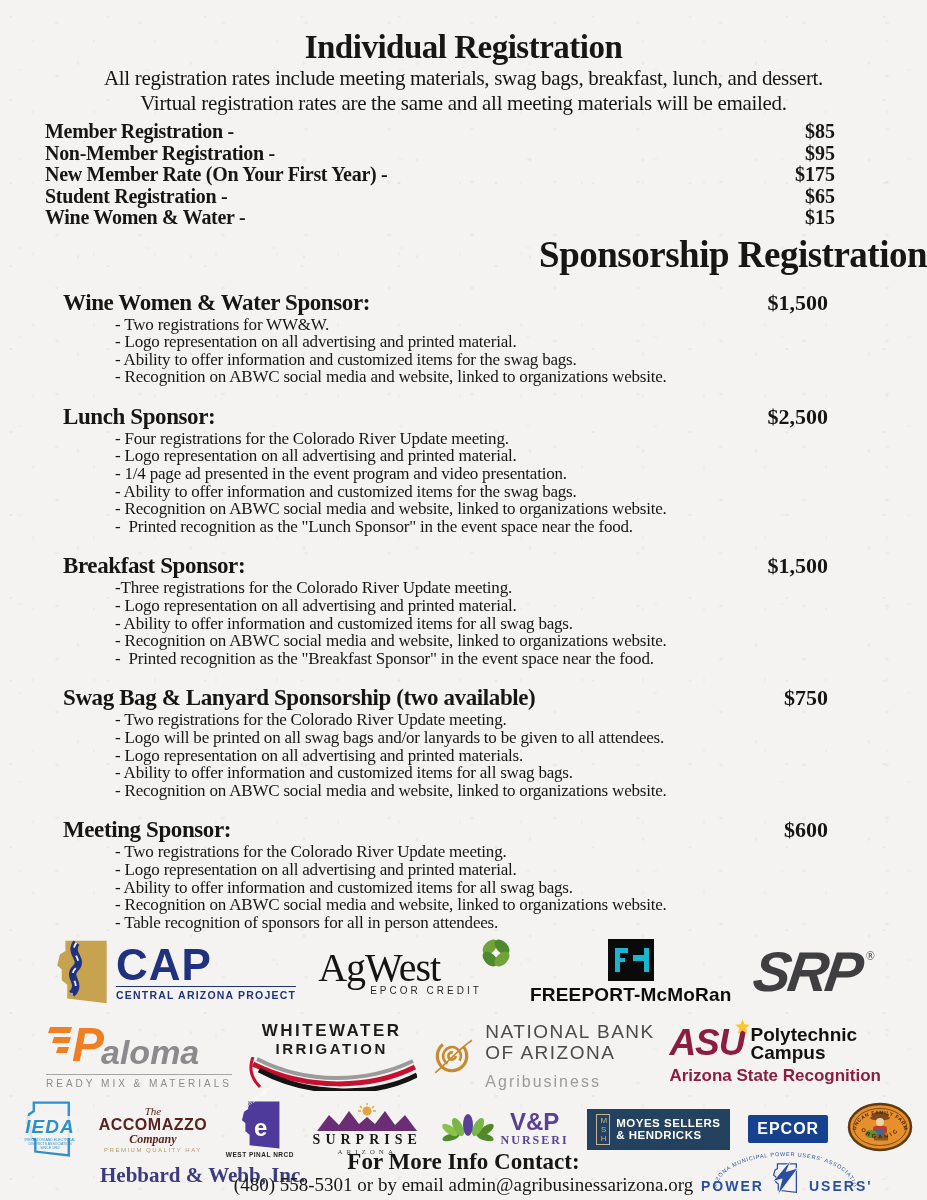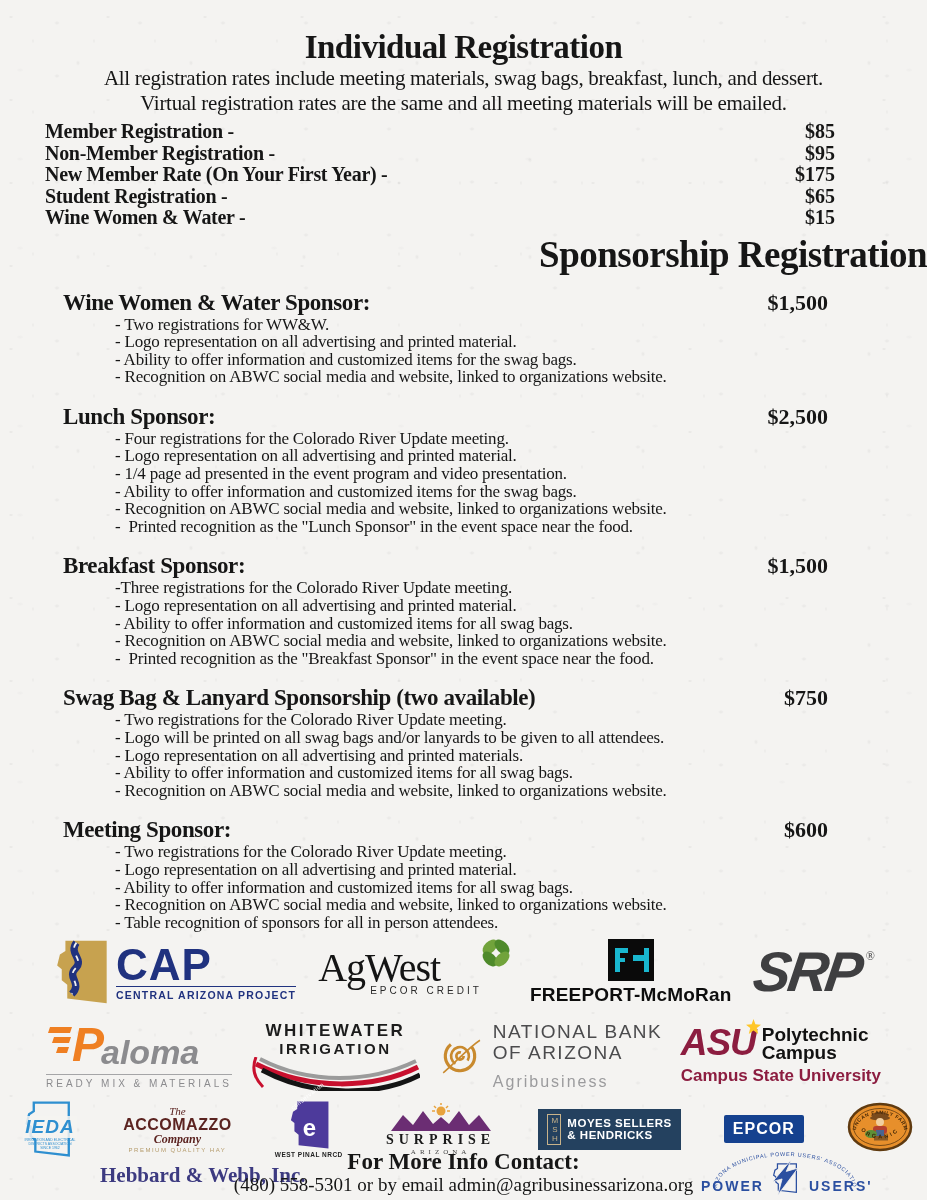--- a/index.html
+++ b/index.html
@@ -297,21 +297,21 @@
             <span>ASU</span>
             <svg class="asu-star" width="15" height="15" viewBox="0 0 16 16">
               <polygon points="8,0 10,5.5 16,6 11.5,9.5 13,16 8,12.2 3,16 4.5,9.5 0,6 6,5.5" fill="#ffc627"></polygon>
             </svg>
           </div>
           <div>
             <div class="asu-line">Polytechnic</div>
             <div class="asu-line">Campus</div>
           </div>
         </div>
-        <div class="asu-sub">Campus State University</div>
+        <div class="asu-sub">Arizona State Recognition</div>
       </div>
     </div>
 
     <div class="lrow3">
       <div class="ieda">
         <svg width="52" height="56" viewBox="0 0 60 72" style="position:absolute;left:7px;top:0;">
           <path d="M13 2 H58 V70 L15 65 V50 L9 45 V33 L4 29 L7 17 L13 13 Z" fill="none" stroke="#2e8fd0" stroke-width="3"></path>
         </svg>
         <div class="ieda-overlay">
           <div class="ieda-acr">IEDA</div>
@@ -347,20 +347,35 @@
             <line x1="57" y1="3" x2="55" y2="5"></line>
             <line x1="41" y1="8" x2="44" y2="8"></line>
             <line x1="59" y1="8" x2="56" y2="8"></line>
           </g>
           <polygon points="0,28 12,12 22,22 32,8 42,21 50,14 58,21 68,8 78,22 88,12 100,28" fill="#6b2d73"></polygon>
         </svg>
         <div class="sur-name">SURPRISE</div>
         <div class="sur-sub">ARIZONA</div>
       </div>
 
+      <div class="vp">
+        <svg width="54" height="32" viewBox="0 0 54 32">
+          <ellipse cx="10" cy="24" rx="9" ry="3.5" transform="rotate(-18 10 24)" fill="#4e8a2b"></ellipse>
+          <ellipse cx="44" cy="24" rx="9" ry="3.5" transform="rotate(18 44 24)" fill="#4e8a2b"></ellipse>
+          <ellipse cx="9" cy="17" rx="4" ry="9" transform="rotate(-55 9 17)" fill="#8bc34a"></ellipse>
+          <ellipse cx="45" cy="17" rx="4" ry="9" transform="rotate(55 45 17)" fill="#55882b"></ellipse>
+          <ellipse cx="17" cy="14" rx="4.5" ry="10" transform="rotate(-28 17 14)" fill="#7ab648"></ellipse>
+          <ellipse cx="37" cy="14" rx="4.5" ry="10" transform="rotate(28 37 14)" fill="#7ab648"></ellipse>
+          <ellipse cx="27" cy="12" rx="5" ry="11" fill="#5a3f96"></ellipse>
+        </svg>
+        <div class="vp-col">
+          <div class="vp-name">V&amp;P</div>
+          <div class="vp-sub">NURSERI</div>
+        </div>
+      </div>
 
       <div class="moyes">
         <div class="msh">MSH</div>
         <div class="moyes-lines">
           <div class="moyes-l">MOYES SELLERS</div>
           <div class="moyes-l">&amp; HENDRICKS</div>
         </div>
       </div>
 
       <div class="epcor">

